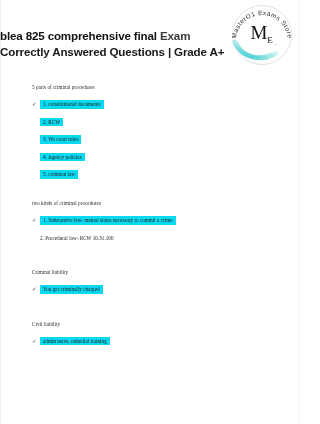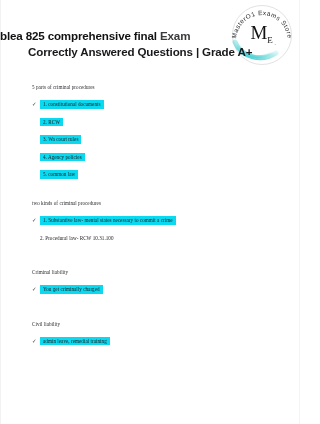--- a/index.html
+++ b/index.html
@@ -48,21 +48,21 @@
   }
   .title-line {
     font-size: 11.6px;
     line-height: 15.5px;
     letter-spacing: -0.15px;
     color: #19191c;
     white-space: nowrap;
   }
   .t-strong { font-weight: bold; color: #121214; }
   .t-reg    { font-weight: bold; color: #3a3a3e; }
-  .t-mid    { font-weight: bold; color: #19191c; margin-left: 28px; }
+  .t-mid    { font-weight: bold; color: #19191c; }
 
   
   .content {
     position: absolute;
     top: 84px;
     left: 32px;
     width: 250px;
     z-index: 2;
   }
   .prompt {

